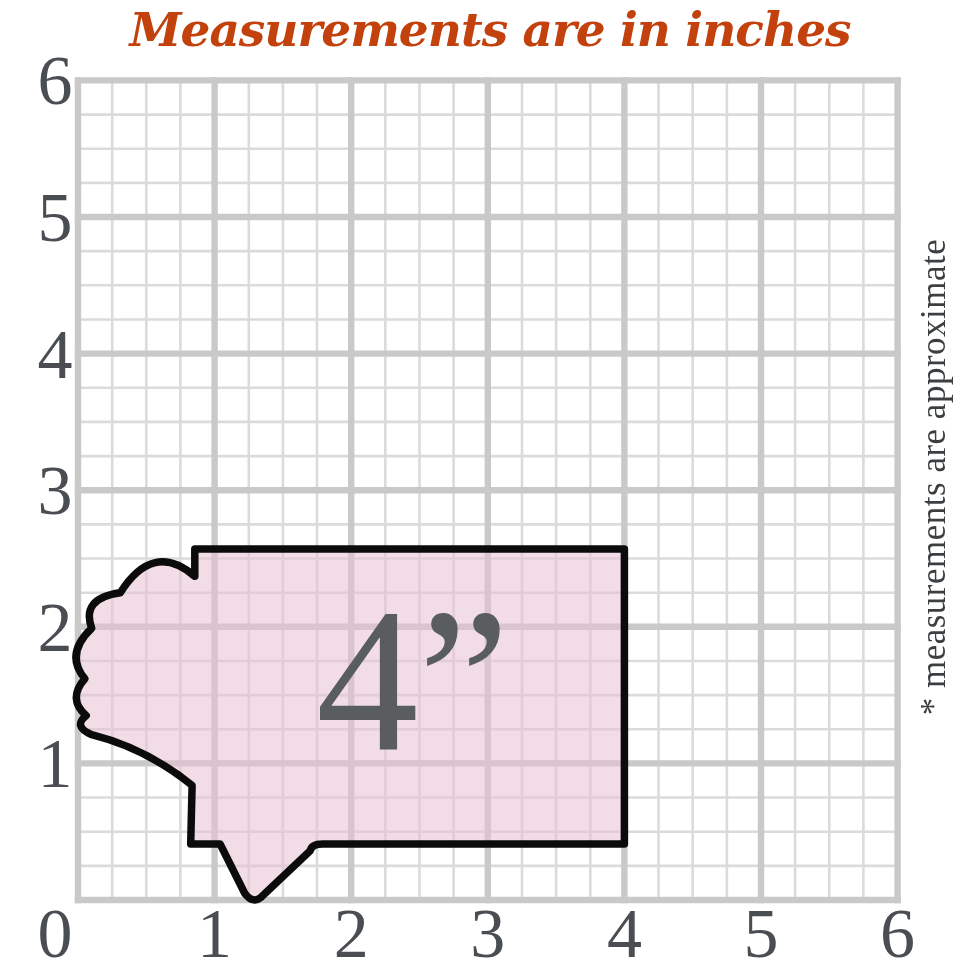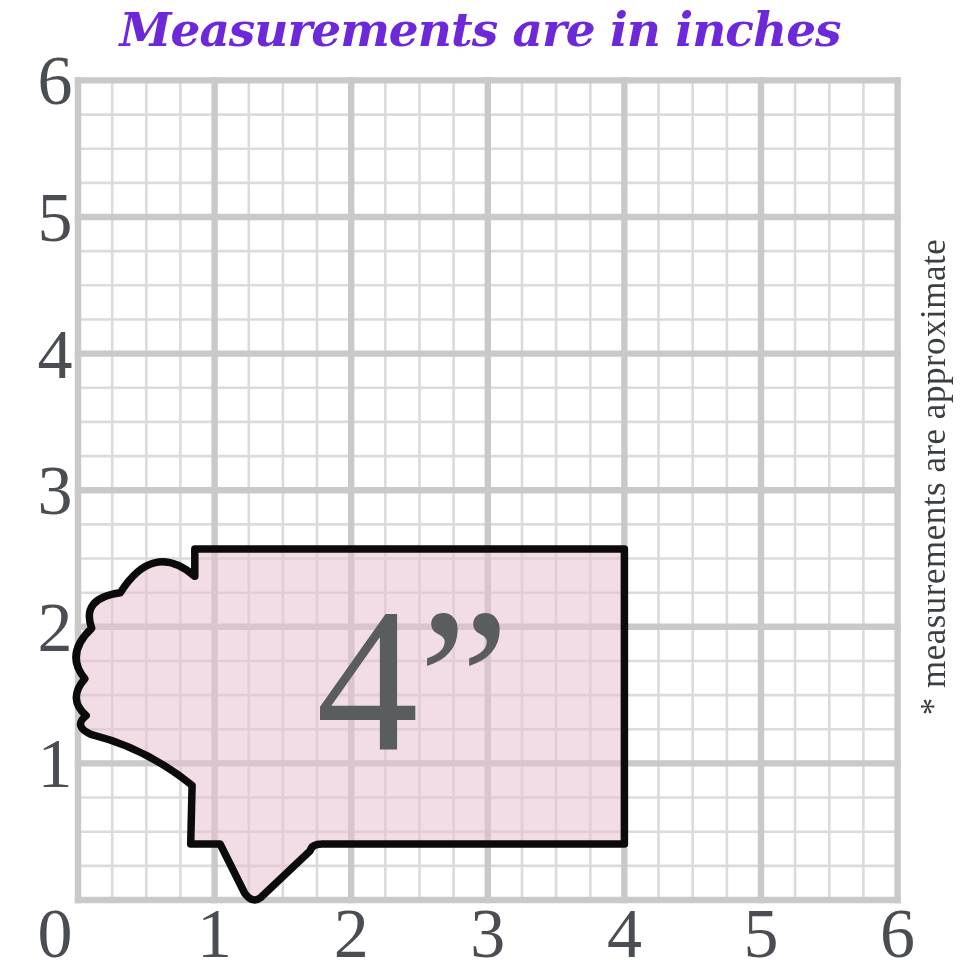--- a/index.html
+++ b/index.html
@@ -49,21 +49,21 @@
   }
   .shape-label {
     font-family: "Liberation Serif", serif;
     font-size: 205px;
   }
 </style>
 </head>
 <body>
 
 <div class="page">
-  <div class="title" style="color: #6d28d9;">Measurements are in inches</div>
+  <div class="title" style="color: #c2410c; margin-left: 10px;">Measurements are in inches</div>
   <div class="side-note" style="color: rgb(60, 63, 66);">* measurements are approximate</div>
   <svg class="canvas" id="canvas" width="980" height="980" viewBox="0 0 980 980">
     <g id="grid-lines">
         <line x1="112.2" y1="80.4" x2="112.2" y2="900" stroke="#dbdbdb" stroke-width="2.6"></line>
         <line x1="78" y1="865.9" x2="897.6" y2="865.9" stroke="#dbdbdb" stroke-width="2.6"></line>
         <line x1="146.3" y1="80.4" x2="146.3" y2="900" stroke="#dbdbdb" stroke-width="2.6"></line>
         <line x1="78" y1="831.7" x2="897.6" y2="831.7" stroke="#dbdbdb" stroke-width="2.6"></line>
         <line x1="180.4" y1="80.4" x2="180.4" y2="900" stroke="#dbdbdb" stroke-width="2.6"></line>
         <line x1="78" y1="797.5" x2="897.6" y2="797.5" stroke="#dbdbdb" stroke-width="2.6"></line>
         <line x1="248.8" y1="80.4" x2="248.8" y2="900" stroke="#dbdbdb" stroke-width="2.6"></line>

